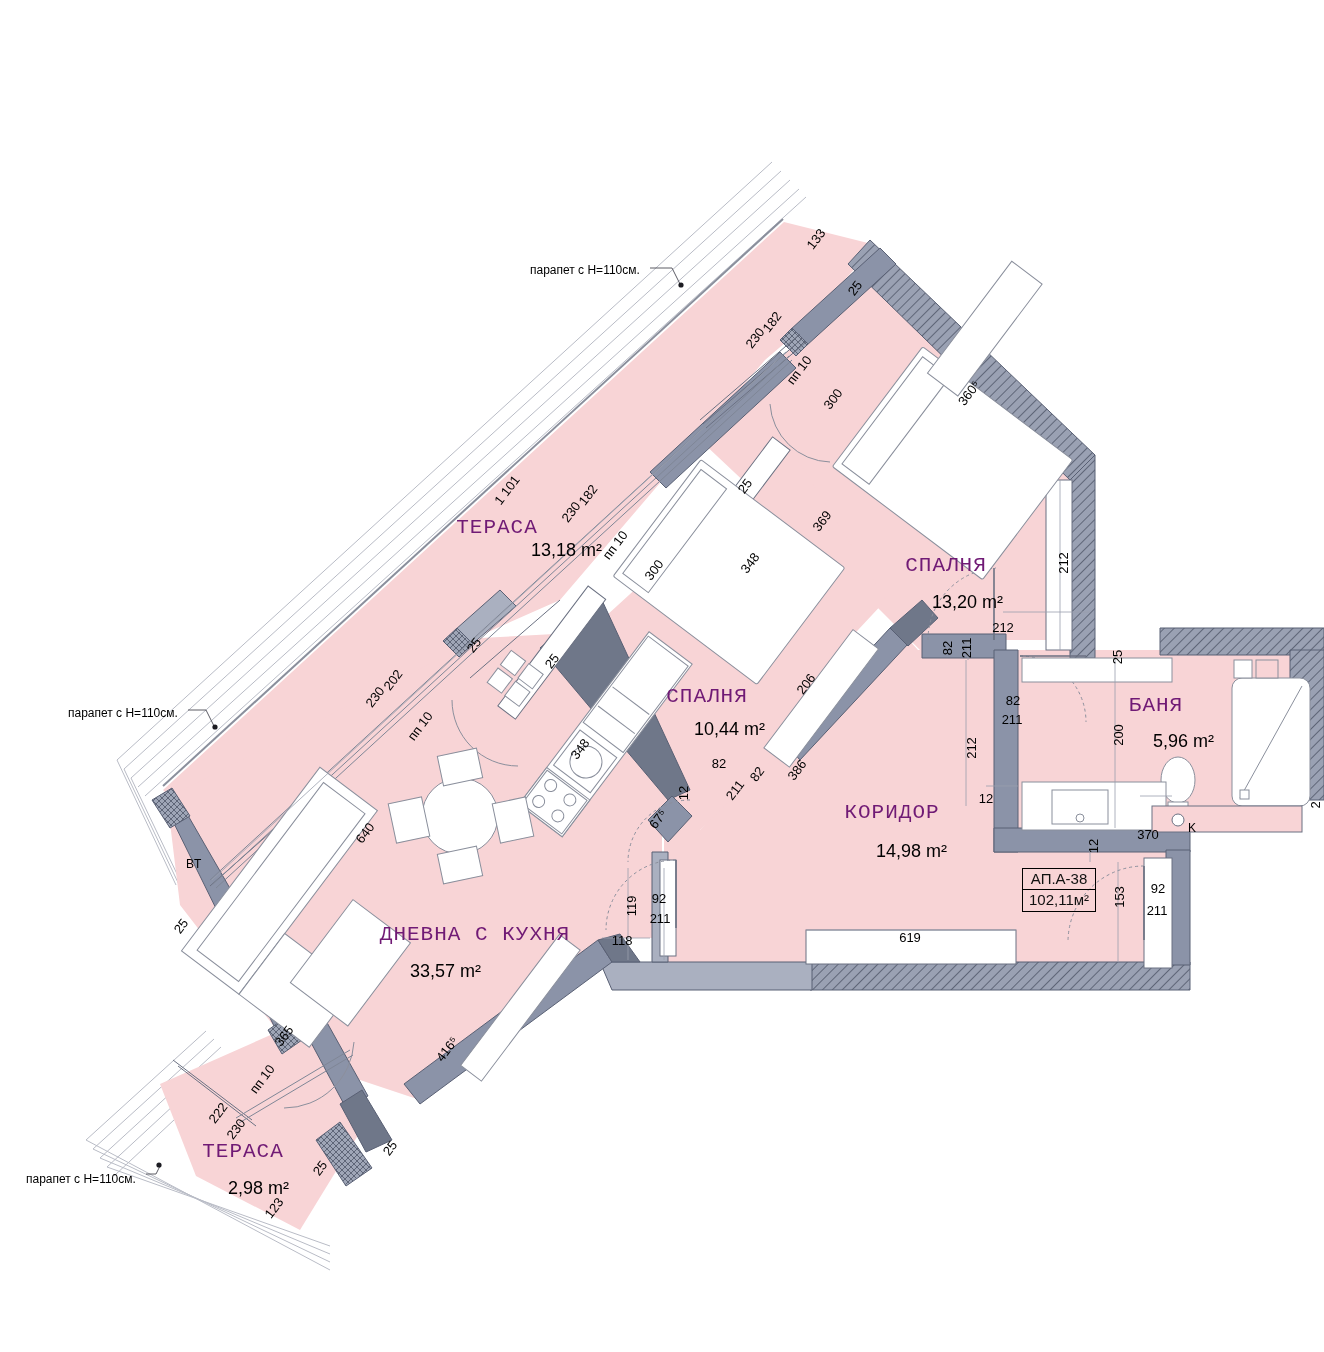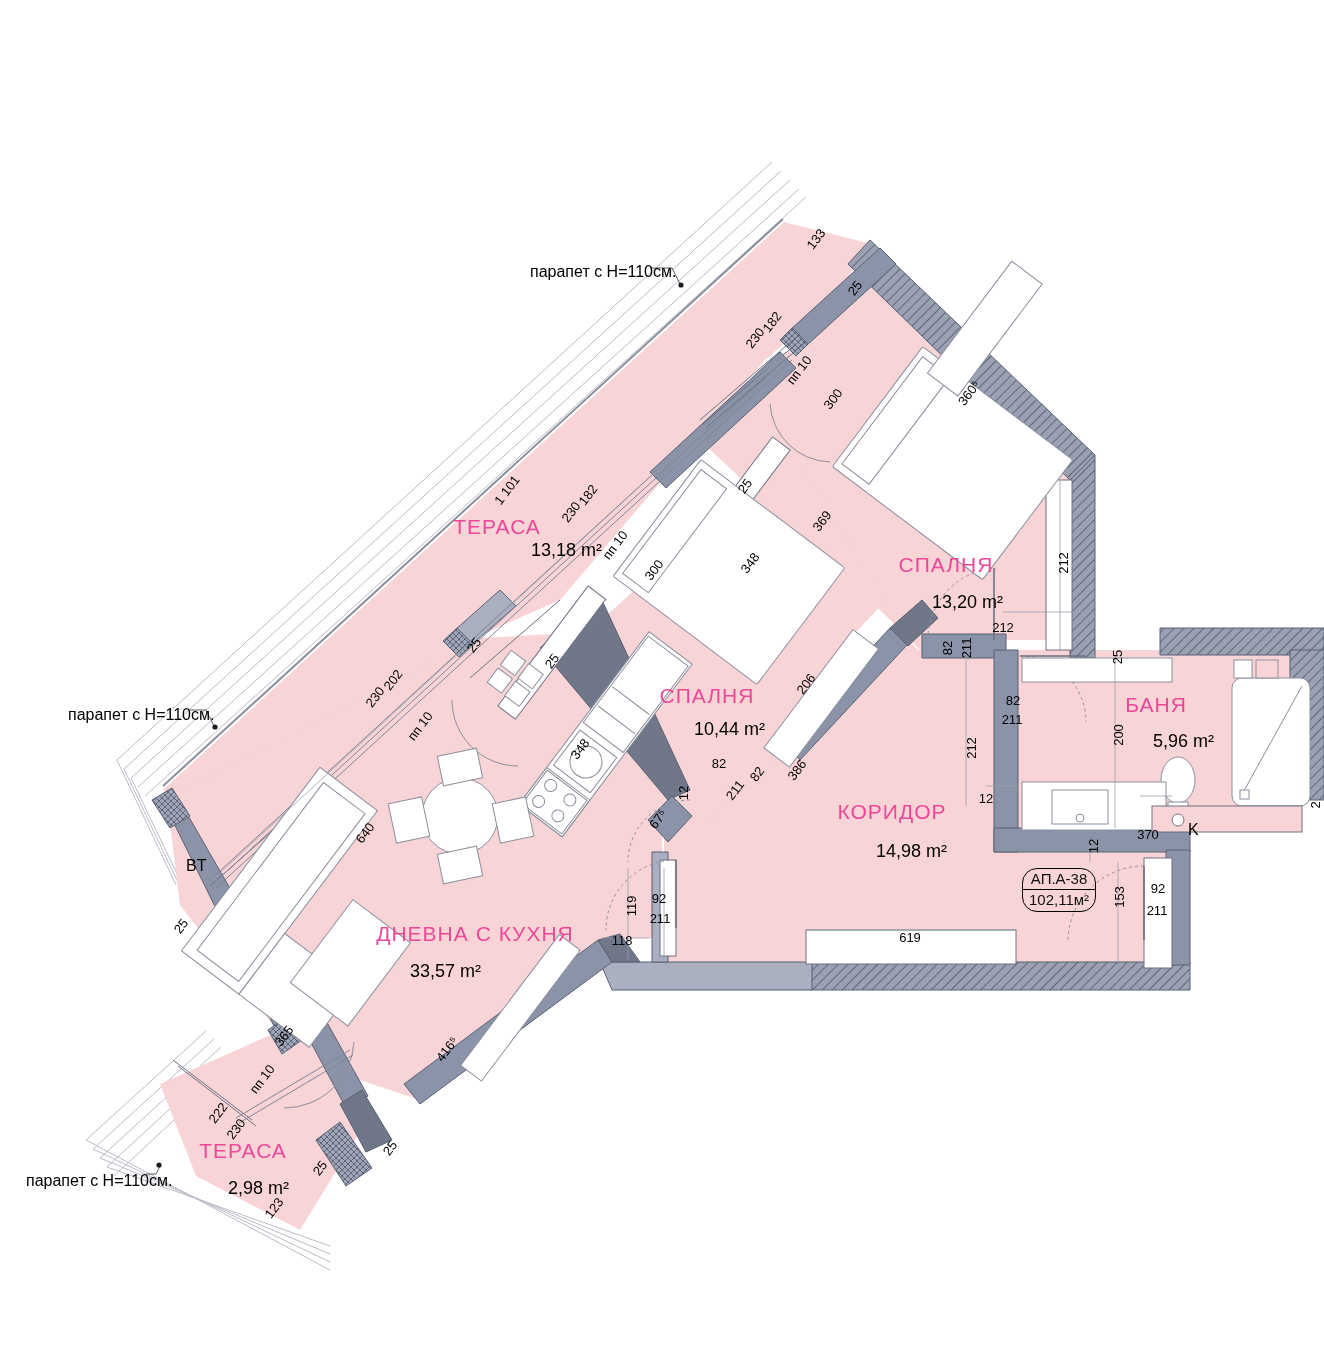--- a/index.html
+++ b/index.html
@@ -1,24 +1,24 @@
 <!DOCTYPE html>
 <html><head>
 <meta charset="utf-8">
 <title>Floor Plan</title>
 <style>
   html,body{margin:0;padding:0;background:#ffffff;}
   body{width:1324px;height:1352px;position:relative;overflow:hidden;
        font-family:"Liberation Sans","DejaVu Sans",sans-serif;color:#111;}
   #plan{position:absolute;left:0;top:0;width:1324px;height:1352px;}
   .lbl{position:absolute;white-space:nowrap;pointer-events:none;}
-  .room-name{font-size:21px;letter-spacing:1px;color:#ec4899;}
+  .room-name{font-size:21px;letter-spacing:1px;color:#701a75;font-family:Liberation Mono, monospace;}
   .room-area{font-size:18px;color:#000;}
   .dim{font-size:13px;color:#000;}
-  .note{font-size:16px;color:#000;}
+  .note{font-size:12px;color:#000;}
   .ap-tag{position:absolute;border:1px solid #000;background:rgba(248,214,216,0.0);
           font-size:15px;line-height:1.35;text-align:center;}
   .ap-tag div{padding:0 6px;}
   .ap-tag .top{border-bottom:1px solid #000;}
   .ctr{transform:translate(-50%,-50%);}
 </style>
 </head>
 <body>
 
 <svg id="plan" viewBox="0 0 1324 1352">
@@ -376,16 +376,16 @@
     <div class="lbl dim ctr" style="left: 262px; top: 1079px; transform: translate(-50%, -50%) rotate(-53deg);">пп 10</div>
     <div class="lbl dim ctr" style="left: 218px; top: 1113px; transform: translate(-50%, -50%) rotate(-53deg);">222</div>
     <div class="lbl dim ctr" style="left: 236px; top: 1129px; transform: translate(-50%, -50%) rotate(-53deg);">230</div>
     <div class="lbl dim ctr" style="left: 390px; top: 1148px; transform: translate(-50%, -50%) rotate(-53deg);">25</div>
     <div class="lbl dim ctr" style="left: 320px; top: 1168px; transform: translate(-50%, -50%) rotate(-53deg);">25</div>
     <div class="lbl dim ctr" style="left: 181px; top: 926px; transform: translate(-50%, -50%) rotate(-53deg);">25</div>
     <div class="lbl dim ctr" style="left: 274px; top: 1208px; transform: translate(-50%, -50%) rotate(-53deg);">123</div>
     <div class="lbl dim ctr" style="left: 1315px; top: 805px; transform: translate(-50%, -50%) rotate(-90deg);">2</div>
   </div>
 
-<div class="ap-tag" id="apTag" style="left:1022px; top:868px;border-radius:15px;">
+<div class="ap-tag" id="apTag" style="left:1022px; top:868px;">
   <div class="top">АП.А-38</div>
   <div>102,11м²</div>
 </div>
 
 </body></html>

